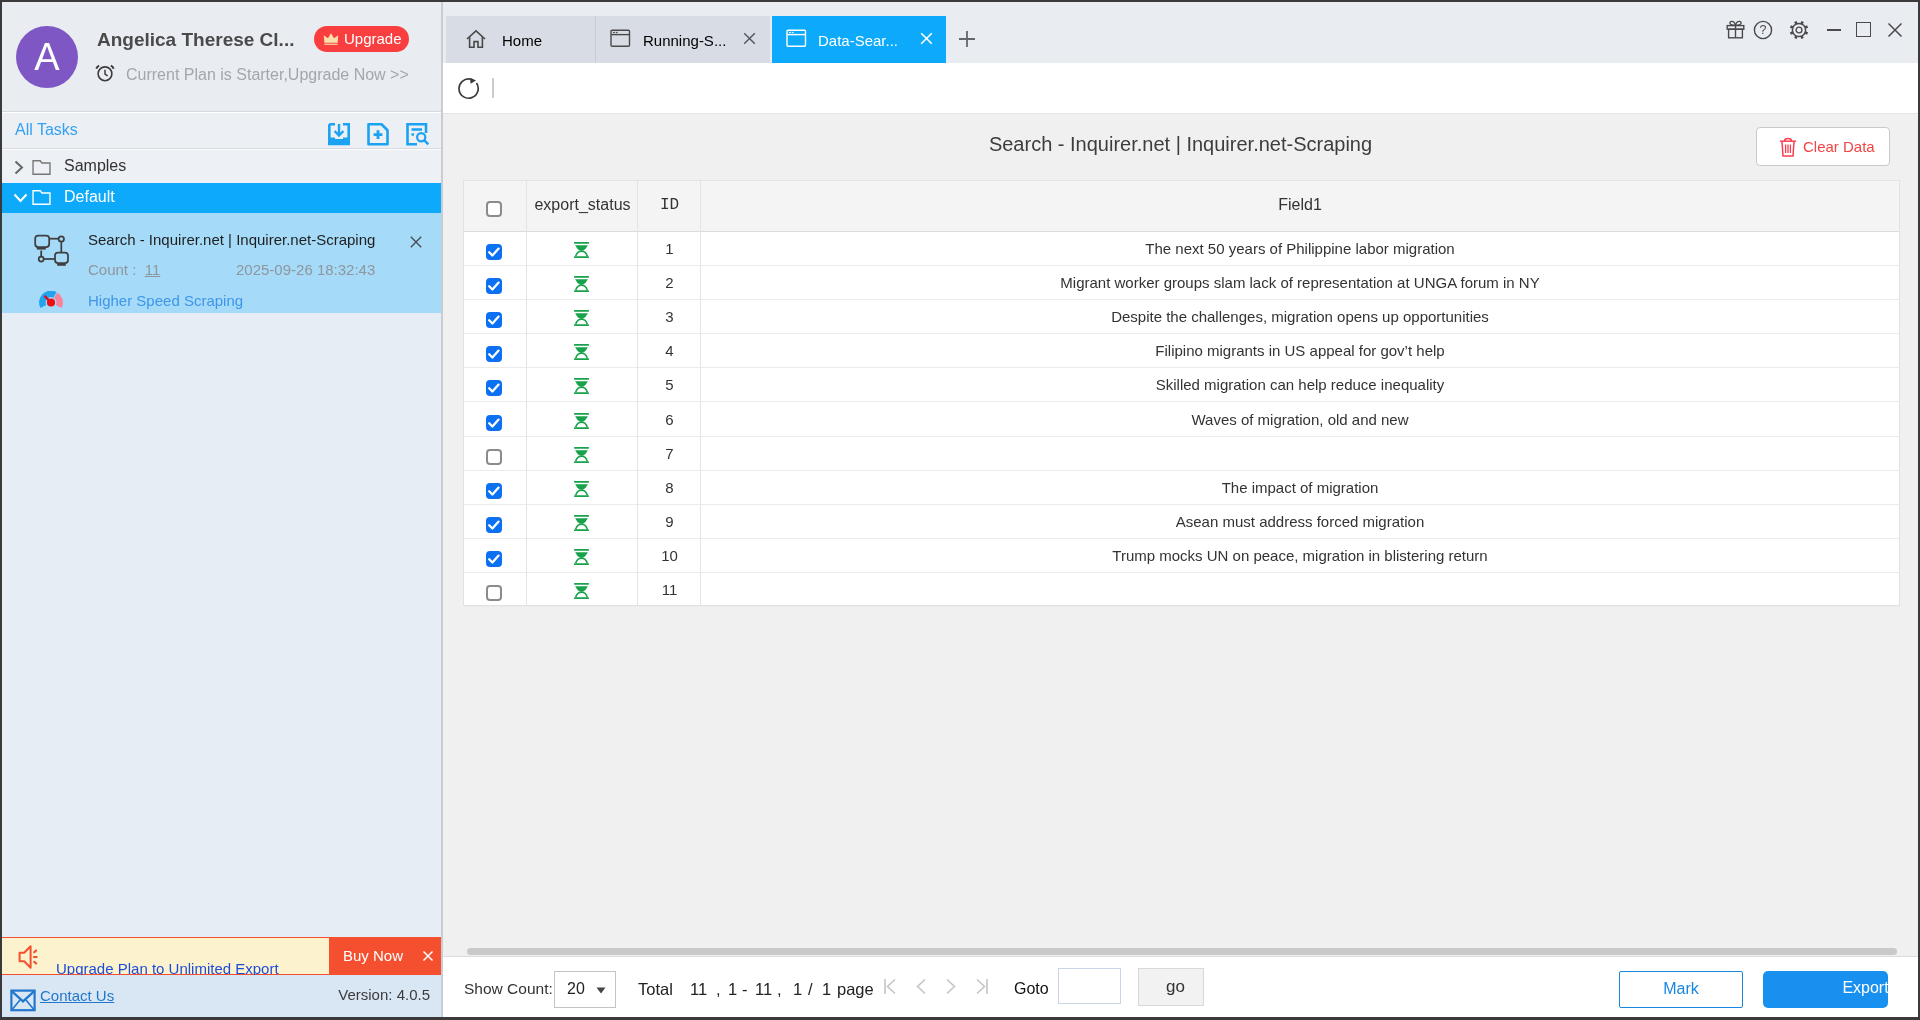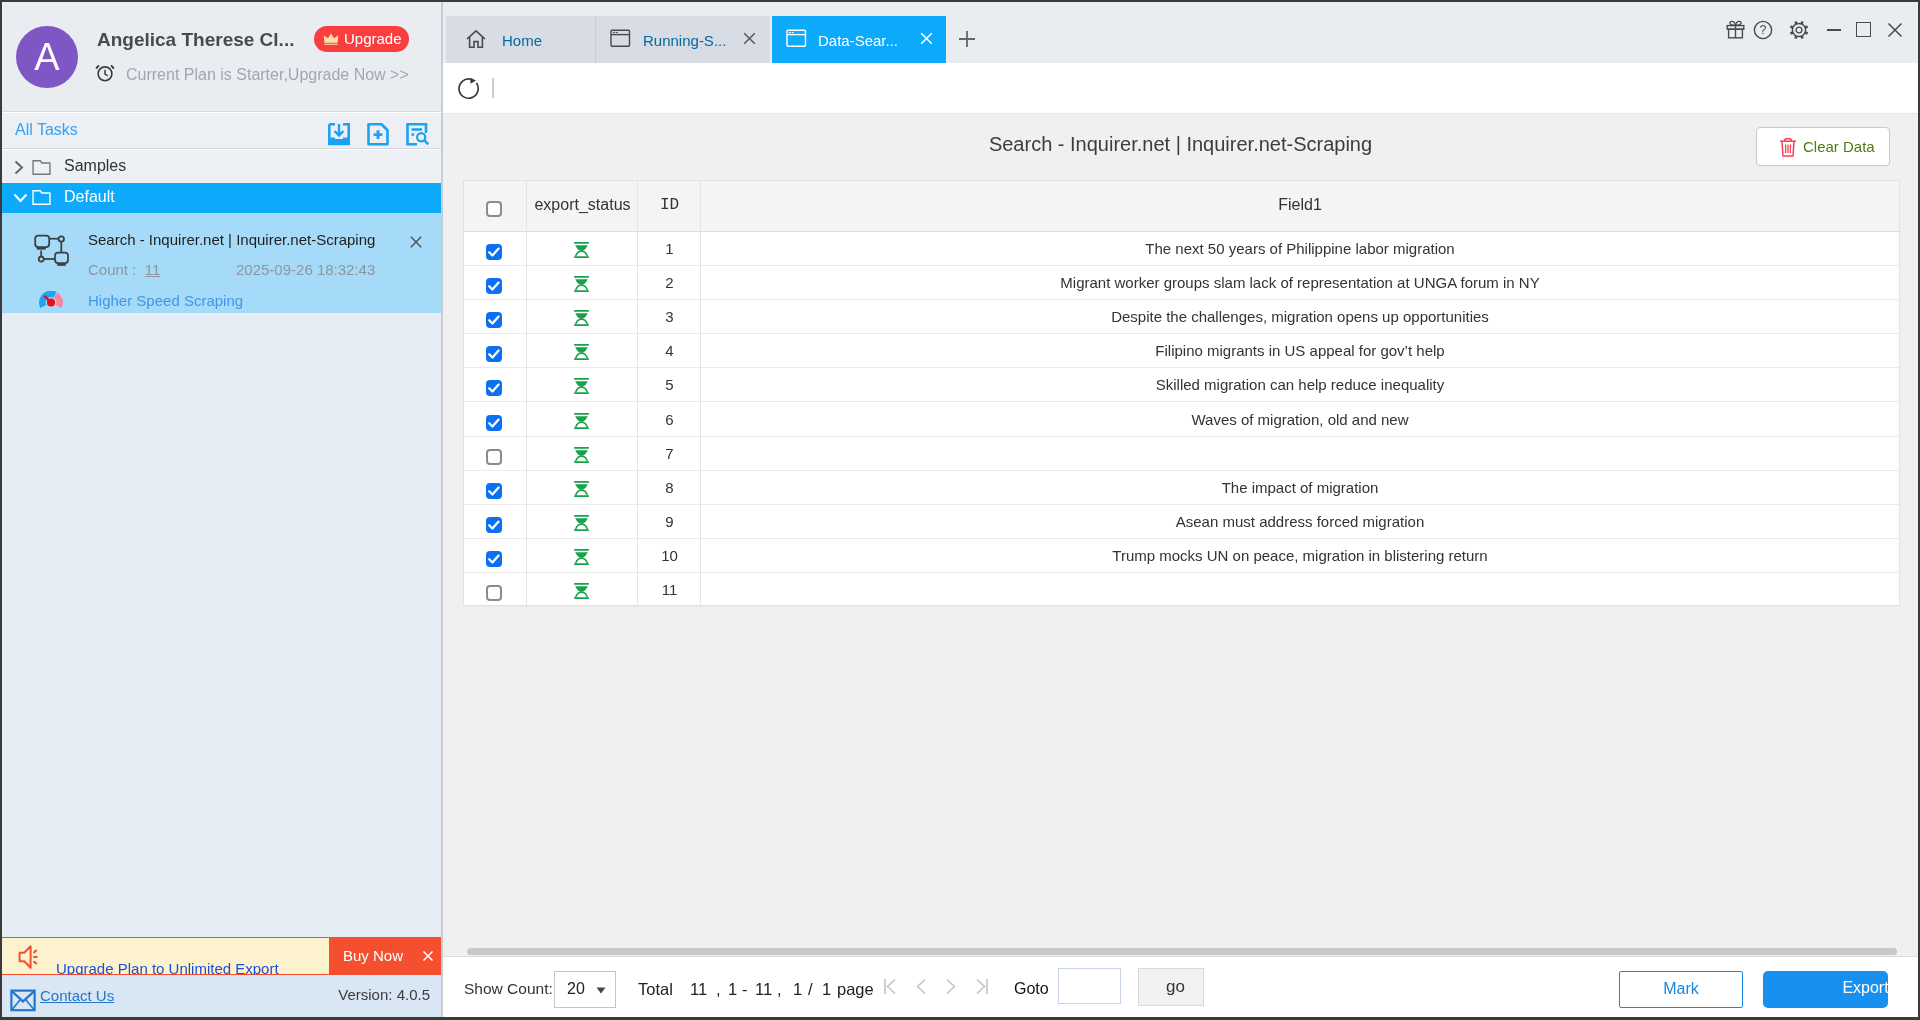--- a/index.html
+++ b/index.html
@@ -34,30 +34,30 @@
 #contact { left:0; top:975px; width:441px; height:43px; background:#d9e6f4;padding-left:36px; }
 #contact .cu { position:absolute; left:40px; top:12px; font-size:15px; color:#2277cc; text-decoration:underline; }
 #contact .ver { position:absolute; right:11px; top:11px; font-size:15px; color:#3c3c3c; }
 
 #sidesep { left:441px; top:0; width:2px; height:1017px; background:#c9ccd0; }
 #tabstrip { left:443px; top:0; width:1477px; height:63px; background:#e9edf2; }
 .tab { position:absolute; top:16px; height:47px; background:#d8dce4; }
 #tab-home { left:3px; width:150px; border-right:1px solid #c9ccd1; }
 #tab-run  { left:153px; width:174px; }
 #tab-data { left:329px; width:174px; background:#0daafb; }
-.tab .tt { position:absolute; font-size:15px; top:16px; color:#0369a1; }
+.tab .tt { position:absolute; font-size:15px; top:16px; color:#000000; }
 #tab-home .tt { left:56px; }
 #tab-run .tt { left:47px; }
 #tab-data .tt { left:46px; color:#fff; }
 #toolbar { left:443px; top:63px; width:1477px; height:51px; background:#fff; border-bottom:1px solid #e3e5e8; }
 #tbsep { left:492px; top:78px; width:2px; height:20px; background:#ccc; }
 #content { left:443px; top:114px; width:1475px; height:842px; background:#f0f0f0; }
 #ctitle { left:443px; top:133px; width:1475px; text-align:center; font-size:20px; color:#3d3d3d; }
 #clearbtn { left:1756px; top:127px; width:134px; height:39px; background:#fff; border:1px solid #c9c9c9; border-radius:4px; }
-#clearbtn .t { position:absolute; left:46px; top:10px; font-size:15px; color:#4d7c0f; }
+#clearbtn .t { position:absolute; left:46px; top:10px; font-size:15px; color:#ef4444; }
 
 #dtable { left:463px; top:180px; width:1437px; height:426px; background:#fff; border:1px solid #e2e2e2; }
 #thead { position:absolute; left:0; top:0; width:1435px; height:51px; background:#f4f4f4; border-bottom:1px solid #dcdcdc; }
 .hcell { position:absolute; top:15px; font-size:16px; color:#333; }
 .vline { position:absolute; top:0; width:1px; height:424px; background:#e4e4e4; }
 .row { position:absolute; left:0; width:1435px; height:34px; border-bottom:1px solid #ebebeb; }
 .cb { position:absolute; width:16px; height:16px; border-radius:4px; }
 .cb.on { background:#0c70f2; }
 .cb.off { background:#fff; border:2px solid #8b8b8b; }
 .idt { position:absolute; left:174px; width:63px; text-align:center; font-size:15px; color:#333; }

